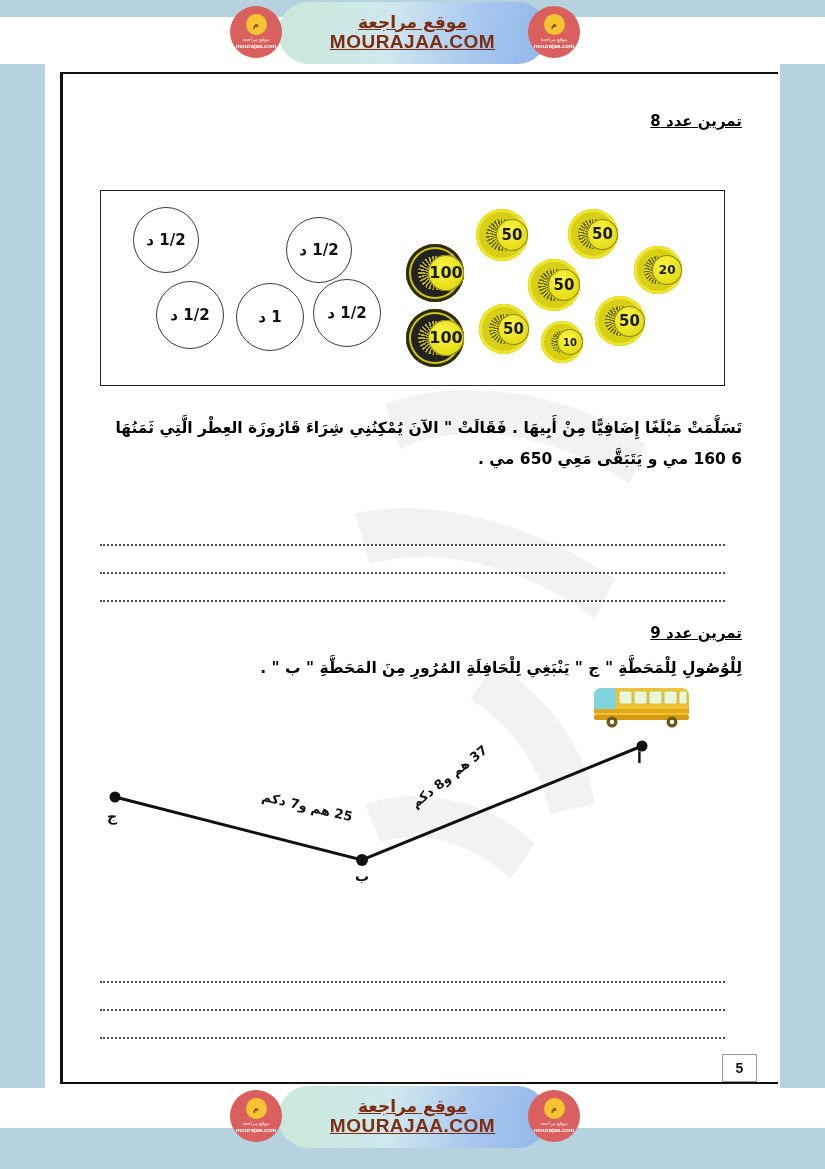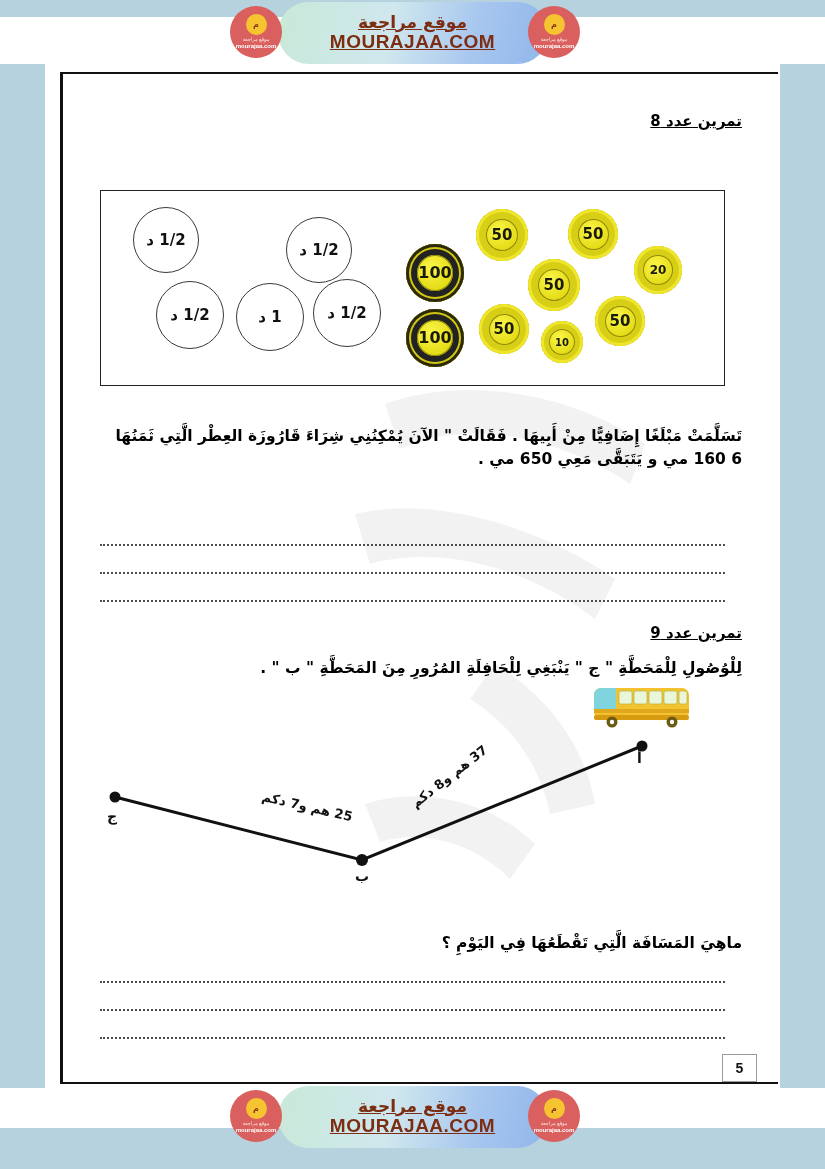--- a/index.html
+++ b/index.html
@@ -199,21 +199,20 @@
     font-weight: bold;
     color: #111;
     direction: rtl;
     letter-spacing: -.2px;
   }
   .millime {
     position: absolute;
     border-radius: 50%;
     display: flex;
     align-items: center;
-    justify-content: center;
     font-family: "DejaVu Sans", sans-serif;
     font-weight: bold;
     color: #1a1a08;
     background:
       repeating-conic-gradient(#d9d21a 0deg 7deg, #6f6a0c 7deg 14deg);
     box-shadow: inset 0 0 0 3px #efe62c, inset 0 0 0 10px #d7cf16;
   }
   .millime .face {
     width: 62%;
     height: 62%;
@@ -364,21 +363,21 @@
         <span class="face">50</span>
       </div>
       <div class="millime" style="left:440px; top:130px; width:42px; height:42px; font-size:10px;">
         <span class="face">10</span>
       </div>
       <div class="millime" style="left:494px; top:105px; width:50px; height:50px; font-size:15px;">
         <span class="face">50</span>
       </div>
     </div>
 
-    <div class="ar ex-line" style="right:38px; top:360px; width:650px;">تَسَلَّمَتْ مَبْلَغًا إِضَافِيًّا مِنْ أَبِيهَا . فَقَالَتْ " الآنَ يُمْكِنُنِي شِرَاءَ قَارُوزَة العِطْر الَّتِي ثَمَنُهَا</div>
+    <div class="ar ex-line" style="right:38px; top:352px; width:650px;">تَسَلَّمَتْ مَبْلَغًا إِضَافِيًّا مِنْ أَبِيهَا . فَقَالَتْ " الآنَ يُمْكِنُنِي شِرَاءَ قَارُوزَة العِطْر الَّتِي ثَمَنُهَا</div>
     <div class="ar ex-line" style="right:38px; top:383px; width:650px;">6 160 مي و يَتَبَقَّى مَعِي 650 مي .</div>
 
     <div class="dots" style="left:55px; top:480px; width:625px;"></div>
     <div class="dots" style="left:55px; top:508px; width:625px;"></div>
     <div class="dots" style="left:55px; top:536px; width:625px;"></div>
 
     <div class="ar ex-title" style="right:38px; top:560px;">تمرين عدد 9</div>
 
     <div class="ar ex-line" style="right:38px; top:592px; width:650px;">لِلْوُصُولِ لِلْمَحَطَّةِ " ج "  يَنْبَغِي لِلْحَافِلَةِ المُرُورِ مِنَ المَحَطَّةِ  " ب " .</div>
 
@@ -408,21 +407,20 @@
       </svg>
 
       <div class="node-label" style="left:42px;  top:124px;">ج</div>
       <div class="node-label" style="left:290px; top:184px;">ب</div>
       <div class="node-label" style="left:572px; top:66px;">أ</div>
 
       <div class="seg-label seg-cb">25 هم و7 دكم</div>
       <div class="seg-label seg-ba">37 هم و8 دكم</div>
     </div>
 
-    <div class="ar ex-line" style="right:38px; top:867px; width:650px;">ماهِيَ المَسَافَة الَّتِي تَقْطَعُهَا فِي اليَوْمِ ؟</div>
 
     <div class="dots" style="left:55px; top:917px; width:625px;"></div>
     <div class="dots" style="left:55px; top:945px; width:625px;"></div>
     <div class="dots" style="left:55px; top:973px; width:625px;"></div>
 
     <div class="page-num">5</div>
   </div>
 </div>
 
 <div class="band band-bottom"></div>

